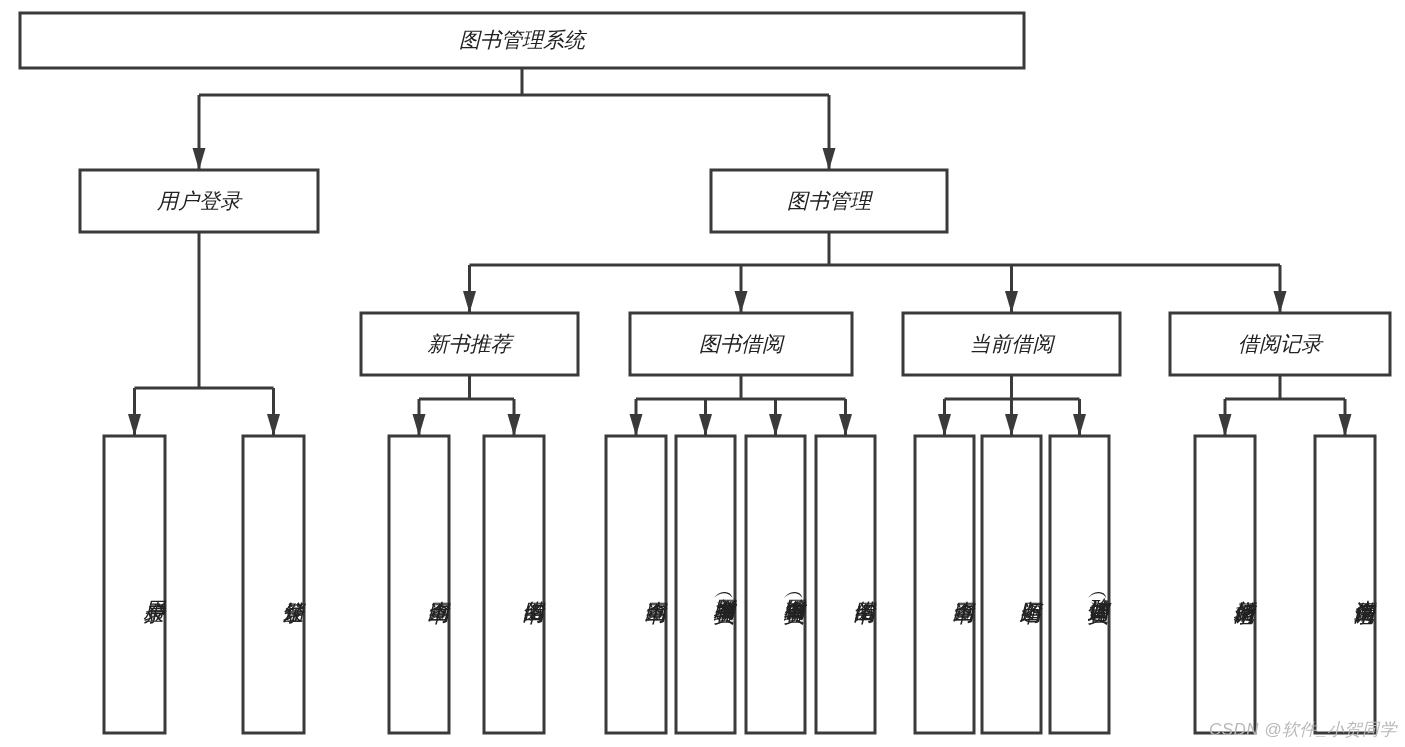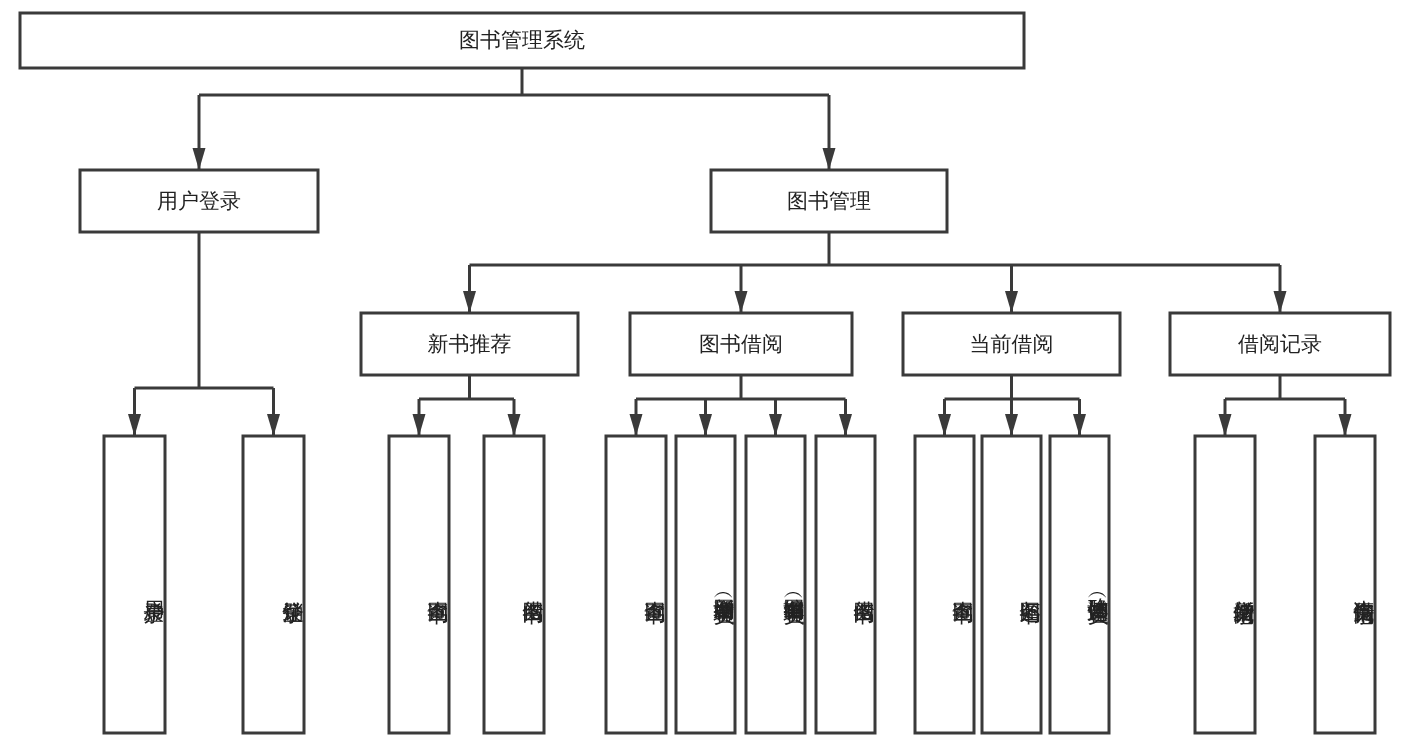--- a/index.html
+++ b/index.html
@@ -11,20 +11,21 @@
     width: 1405px;
     height: 747px;
     font-family: "Liberation Sans", "DejaVu Sans", sans-serif;
     overflow: hidden;
   }
   #diagram-root {
     position: relative;
     width: 1405px;
     height: 747px;
     background: #ffffff;
+    font-style: italic;
   }
   svg#tree-svg {
     position: absolute;
     top: 0;
     left: 0;
     width: 1405px;
     height: 747px;
     display: block;
   }
   .node-rect {
@@ -177,14 +178,15 @@
       <div class="leaf-label" style="left: 676px; top: 446px; width: 59px; height: 279px;">新增图书（管理员）</div>
       <div class="leaf-label" style="left: 746px; top: 446px; width: 59px; height: 279px;">编辑图书（管理员）</div>
       <div class="leaf-label" style="left: 816px; top: 446px; width: 59px; height: 279px;">借阅图书</div>
       <div class="leaf-label" style="left: 915px; top: 446px; width: 59px; height: 279px;">查询图书</div>
       <div class="leaf-label" style="left: 982px; top: 446px; width: 59px; height: 279px;">归还图书</div>
       <div class="leaf-label" style="left: 1050px; top: 446px; width: 59px; height: 279px;">确认归还（管理员）</div>
       <div class="leaf-label" style="left: 1195px; top: 446px; width: 60px; height: 279px;">新增借阅记录</div>
       <div class="leaf-label" style="left: 1315px; top: 446px; width: 60px; height: 279px;">查询借阅记录</div>
     </div>
 
+  <div class="watermark">CSDN @软件_小贺同学</div>
 
 </div>
 
 </body></html>

